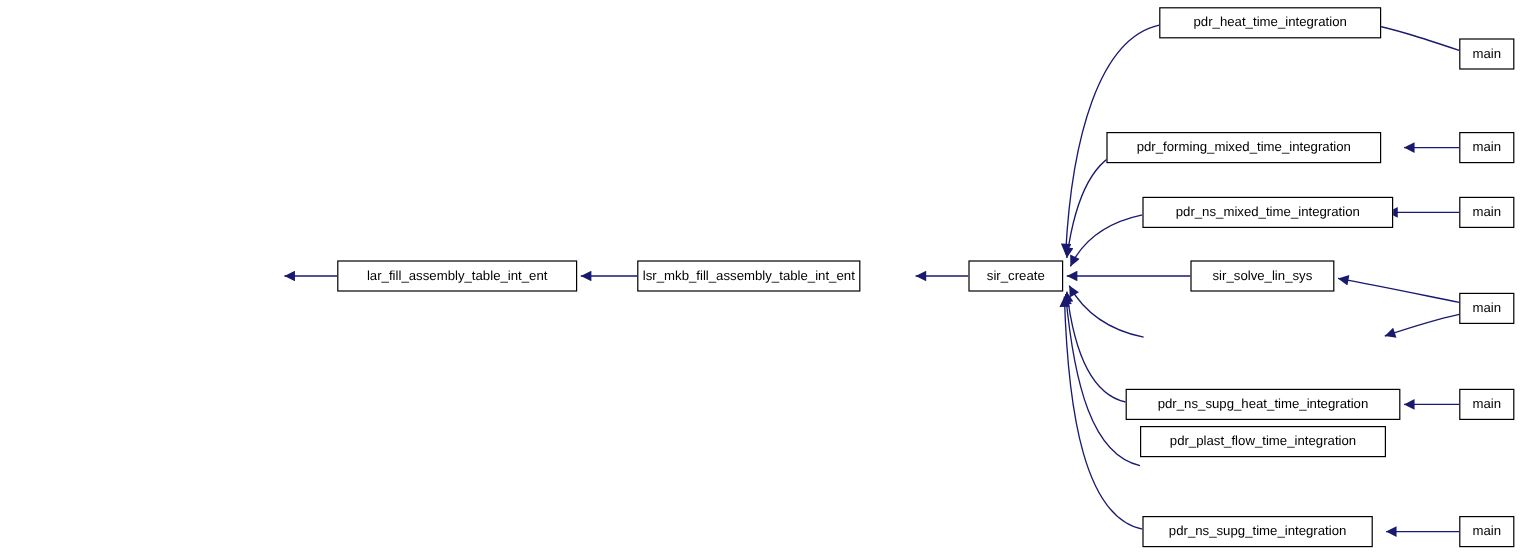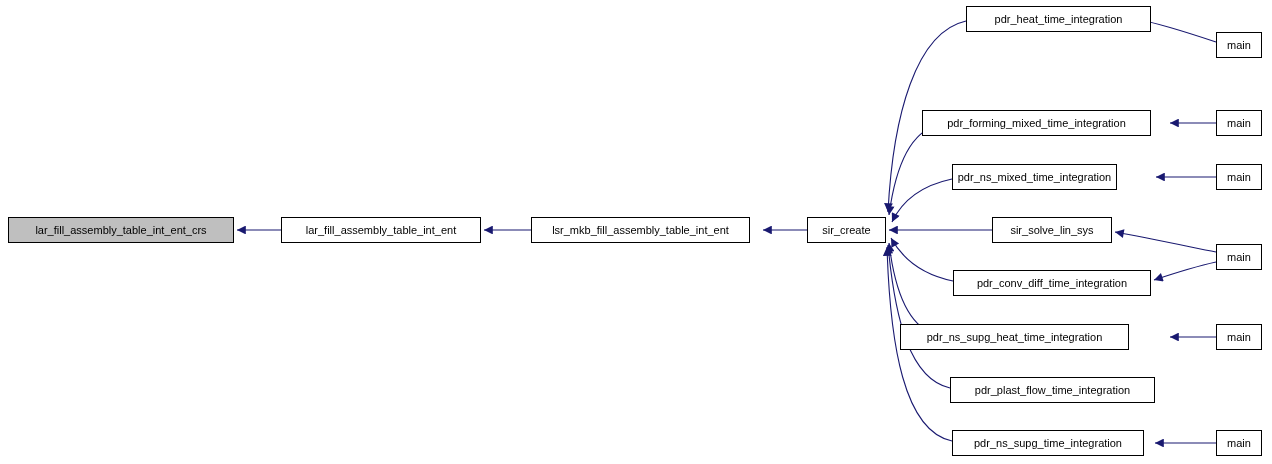--- a/index.html
+++ b/index.html
@@ -57,41 +57,39 @@
 
     <path class="edge" d="M1216,42 C1186,32 1162,24 1140,20" marker-end="url(#arrow)"></path>
     <path class="edge" d="M1216,123 L1170,123" marker-end="url(#arrow)"></path>
     <path class="edge" d="M1216,177 L1156,177" marker-end="url(#arrow)"></path>
     <path class="edge" d="M1216,252 C1186,246 1148,238 1115,232" marker-end="url(#arrow)"></path>
     <path class="edge" d="M1216,262 C1193,267 1175,273 1154,280" marker-end="url(#arrow)"></path>
     <path class="edge" d="M1216,337 L1170,337" marker-end="url(#arrow)"></path>
     <path class="edge" d="M1216,443 L1155,443" marker-end="url(#arrow)"></path>
   </svg>
 
-  <div class="node highlight" style="left:8px;top:217px;width:226px">lar_fill_assembly_table_int_ent_crs</div>
 
   <div class="node" style="left:281px;top:217px;width:200px">lar_fill_assembly_table_int_ent</div>
 
-  <div class="node" style="left:531px;top:217px;width:219px">lsr_mkb_fill_assembly_table_int_ent</div>
+  <div class="node" style="left:531px;top:217px;width:186px">lsr_mkb_fill_assembly_table_int_ent</div>
 
   <div class="node" style="left:807px;top:217px;width:79px">sir_create</div>
 
   <div class="node" style="left:966px;top:6px;width:185px">pdr_heat_time_integration</div>
 
   <div class="node" style="left:922px;top:110px;width:229px">pdr_forming_mixed_time_integration</div>
 
-  <div class="node" style="left:952px;top:164px;width:165px">pdr_ns_mixed_time_integration</div>
+  <div class="node" style="left:952px;top:164px;width:209px">pdr_ns_mixed_time_integration</div>
 
   <div class="node" style="left:992px;top:217px;width:120px">sir_solve_lin_sys</div>
 
-  <div class="node" style="left:953px;top:270px;width:198px">pdr_conv_diff_time_integration</div>
 
-  <div class="node" style="left:900px;top:324px;width:229px">pdr_ns_supg_heat_time_integration</div>
+  <div class="node" style="left:938px;top:324px;width:229px">pdr_ns_supg_heat_time_integration</div>
 
-  <div class="node" style="left:950px;top:377px;width:205px">pdr_plast_flow_time_integration</div>
+  <div class="node" style="left:950px;top:355px;width:205px">pdr_plast_flow_time_integration</div>
 
   <div class="node" style="left:952px;top:430px;width:192px">pdr_ns_supg_time_integration</div>
 
   <div class="node" style="left:1216px;top:32px;width:46px">main</div>
 
   <div class="node" style="left:1216px;top:110px;width:46px">main</div>
 
   <div class="node" style="left:1216px;top:164px;width:46px">main</div>
 
   <div class="node" style="left:1216px;top:244px;width:46px">main</div>

